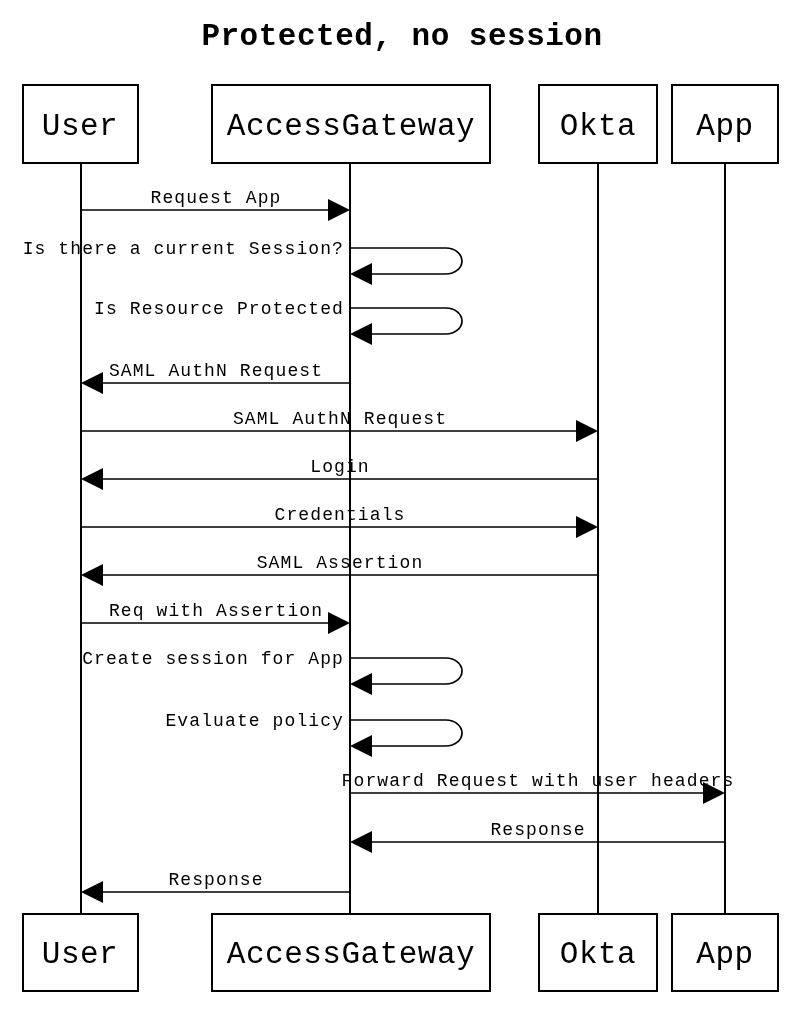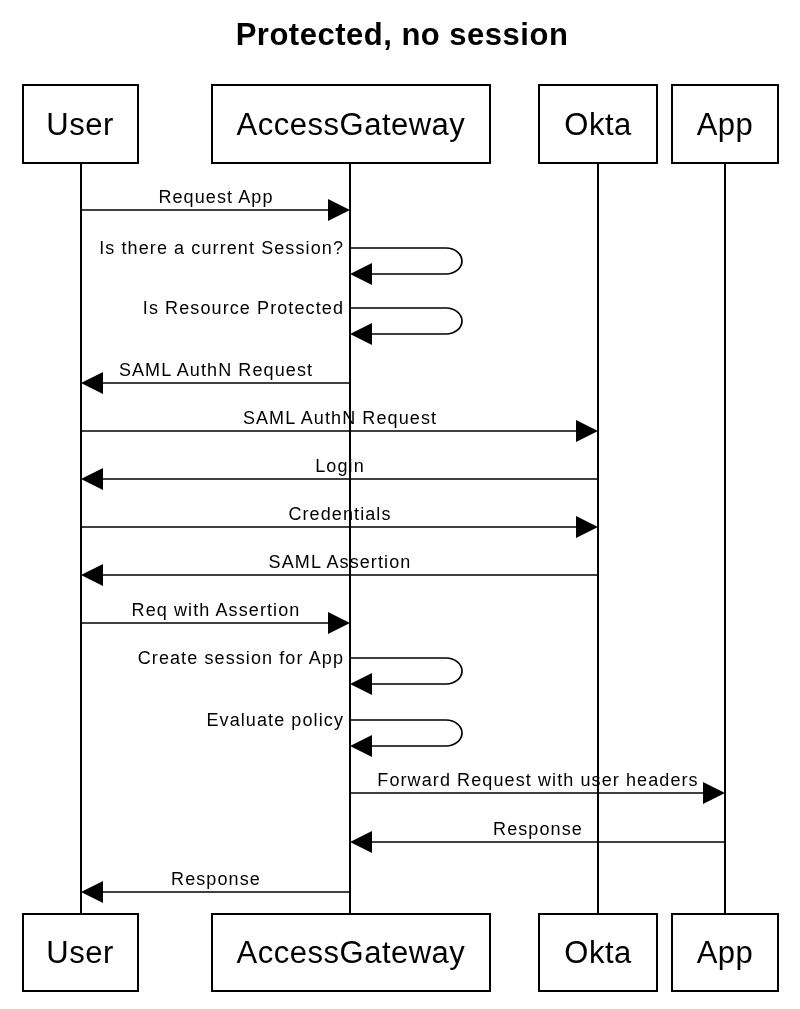--- a/index.html
+++ b/index.html
@@ -5,21 +5,21 @@
   html, body {
     margin: 0;
     padding: 0;
     background: #ffffff;
   }
   .canvas {
     position: relative;
     width: 800px;
     height: 1009px;
     background: #ffffff;
-    font-family: Liberation Sans, sans-serif;
+    font-family: Liberation Mono, monospace;
   }
   svg { display: block; }
   .actor-box {
     fill: #ffffff;
     stroke: #000000;
     stroke-width: 2;
   }
   .actor-label {
     font-size: 31px;
     letter-spacing: 0.5px;

